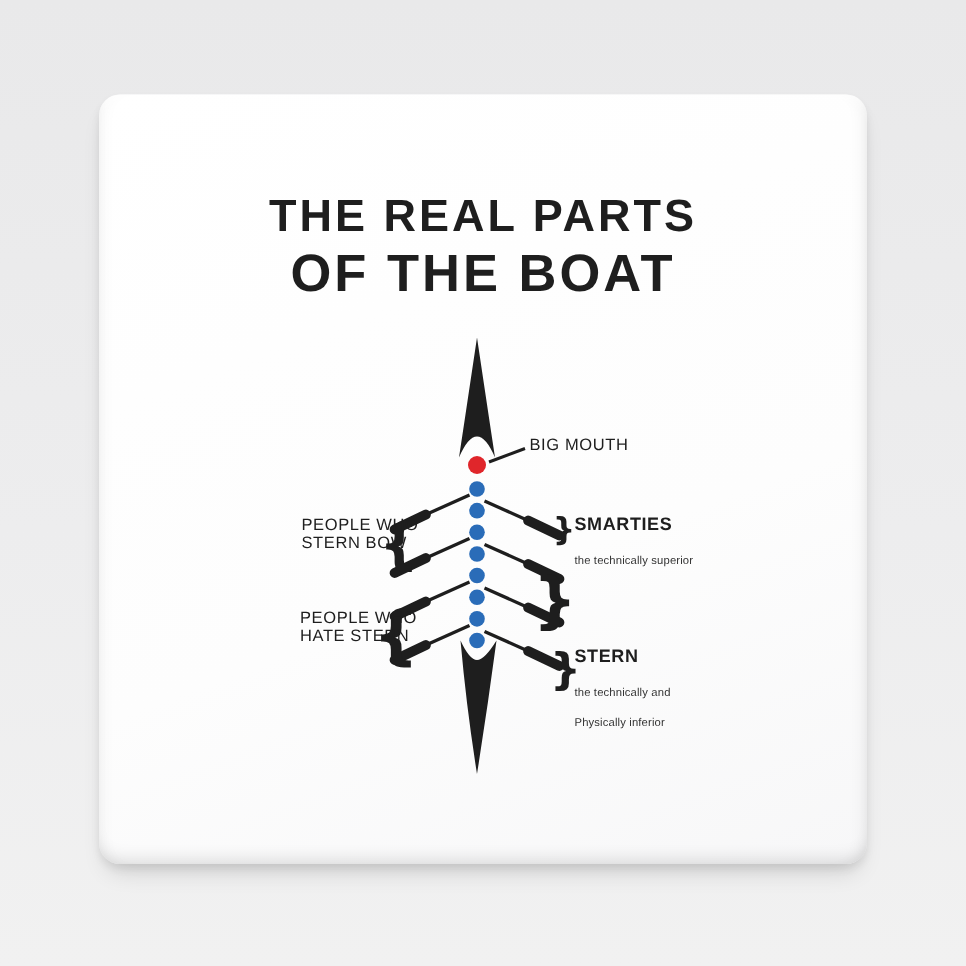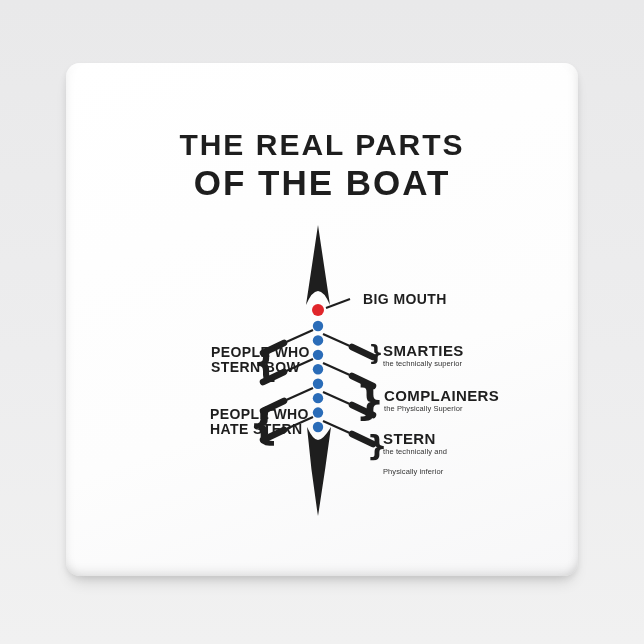--- a/index.html
+++ b/index.html
@@ -20,23 +20,23 @@
       inset -9px 0 12px -9px rgba(0,0,0,0.09),
       inset 9px 0 12px -9px rgba(0,0,0,0.06);
   }
   .title{
     position:absolute;left:66px;width:512px;text-align:center;
     color:var(--ink,#1e1e1e);font-weight:bold;white-space:nowrap;
   }
   .title-1{top:128px;font-size:30px;letter-spacing:2px;}
   .title-2{top:163px;font-size:35px;letter-spacing:2px;}
   .lbl{position:absolute;color:var(--ink,#1e1e1e);line-height:1.08;}
-  .lbl-caps{font-size:14px;font-weight:bold;letter-spacing:0.4px;white-space:nowrap;margin-left:10px;}
-  .lbl-title{font-size:15px;font-weight:bold;letter-spacing:0.4px;white-space:nowrap;}
-  .lbl-sub{font-size:7.5px;font-weight:normal;letter-spacing:0.1px;color:#333;white-space:nowrap;margin-top:1px;}
+  .lbl-caps{font-size:11px;font-weight:normal;letter-spacing:0.4px;white-space:nowrap;}
+  .lbl-title{font-size:12px;font-weight:bold;letter-spacing:0.4px;white-space:nowrap;}
+  .lbl-sub{font-size:7.5px;font-weight:normal;letter-spacing:0.1px;color:#333;white-space:nowrap;margin-top:14px;}
   svg.diagram{position:absolute;left:0;top:0;}
   .ink-fill{fill:var(--ink,#1e1e1e);}
   .ink-stroke{stroke:var(--ink,#1e1e1e);}
   .brace{font-family:"DejaVu Sans", sans-serif;font-weight:bold;fill:var(--ink,#1e1e1e);}
 </style>
 </head>
 <body>
 
 <div class="canvas">
 
@@ -97,24 +97,20 @@
   <div class="lbl" style="left:201px;top:345px;">
     <div class="lbl-caps">PEOPLE WHO</div>
     <div class="lbl-caps">STERN BOW</div>
   </div>
 
   <div class="lbl" style="left:383px;top:343px;">
     <div class="lbl-title">SMARTIES</div>
     <div class="lbl-sub">the technically superior</div>
   </div>
 
-  <div class="lbl" style="left:384px;top:388px;">
-    <div class="lbl-title">COMPLAINERS</div>
-    <div class="lbl-sub">the Physically Superior</div>
-  </div>
 
   <div class="lbl" style="left:200px;top:407px;">
     <div class="lbl-caps">PEOPLE WHO</div>
     <div class="lbl-caps">HATE STERN</div>
   </div>
 
   <div class="lbl" style="left:383px;top:431px;">
     <div class="lbl-title">STERN</div>
     <div class="lbl-sub">the technically and</div>
     <div class="lbl-sub" style="margin-top:12px;">Physically inferior</div>

